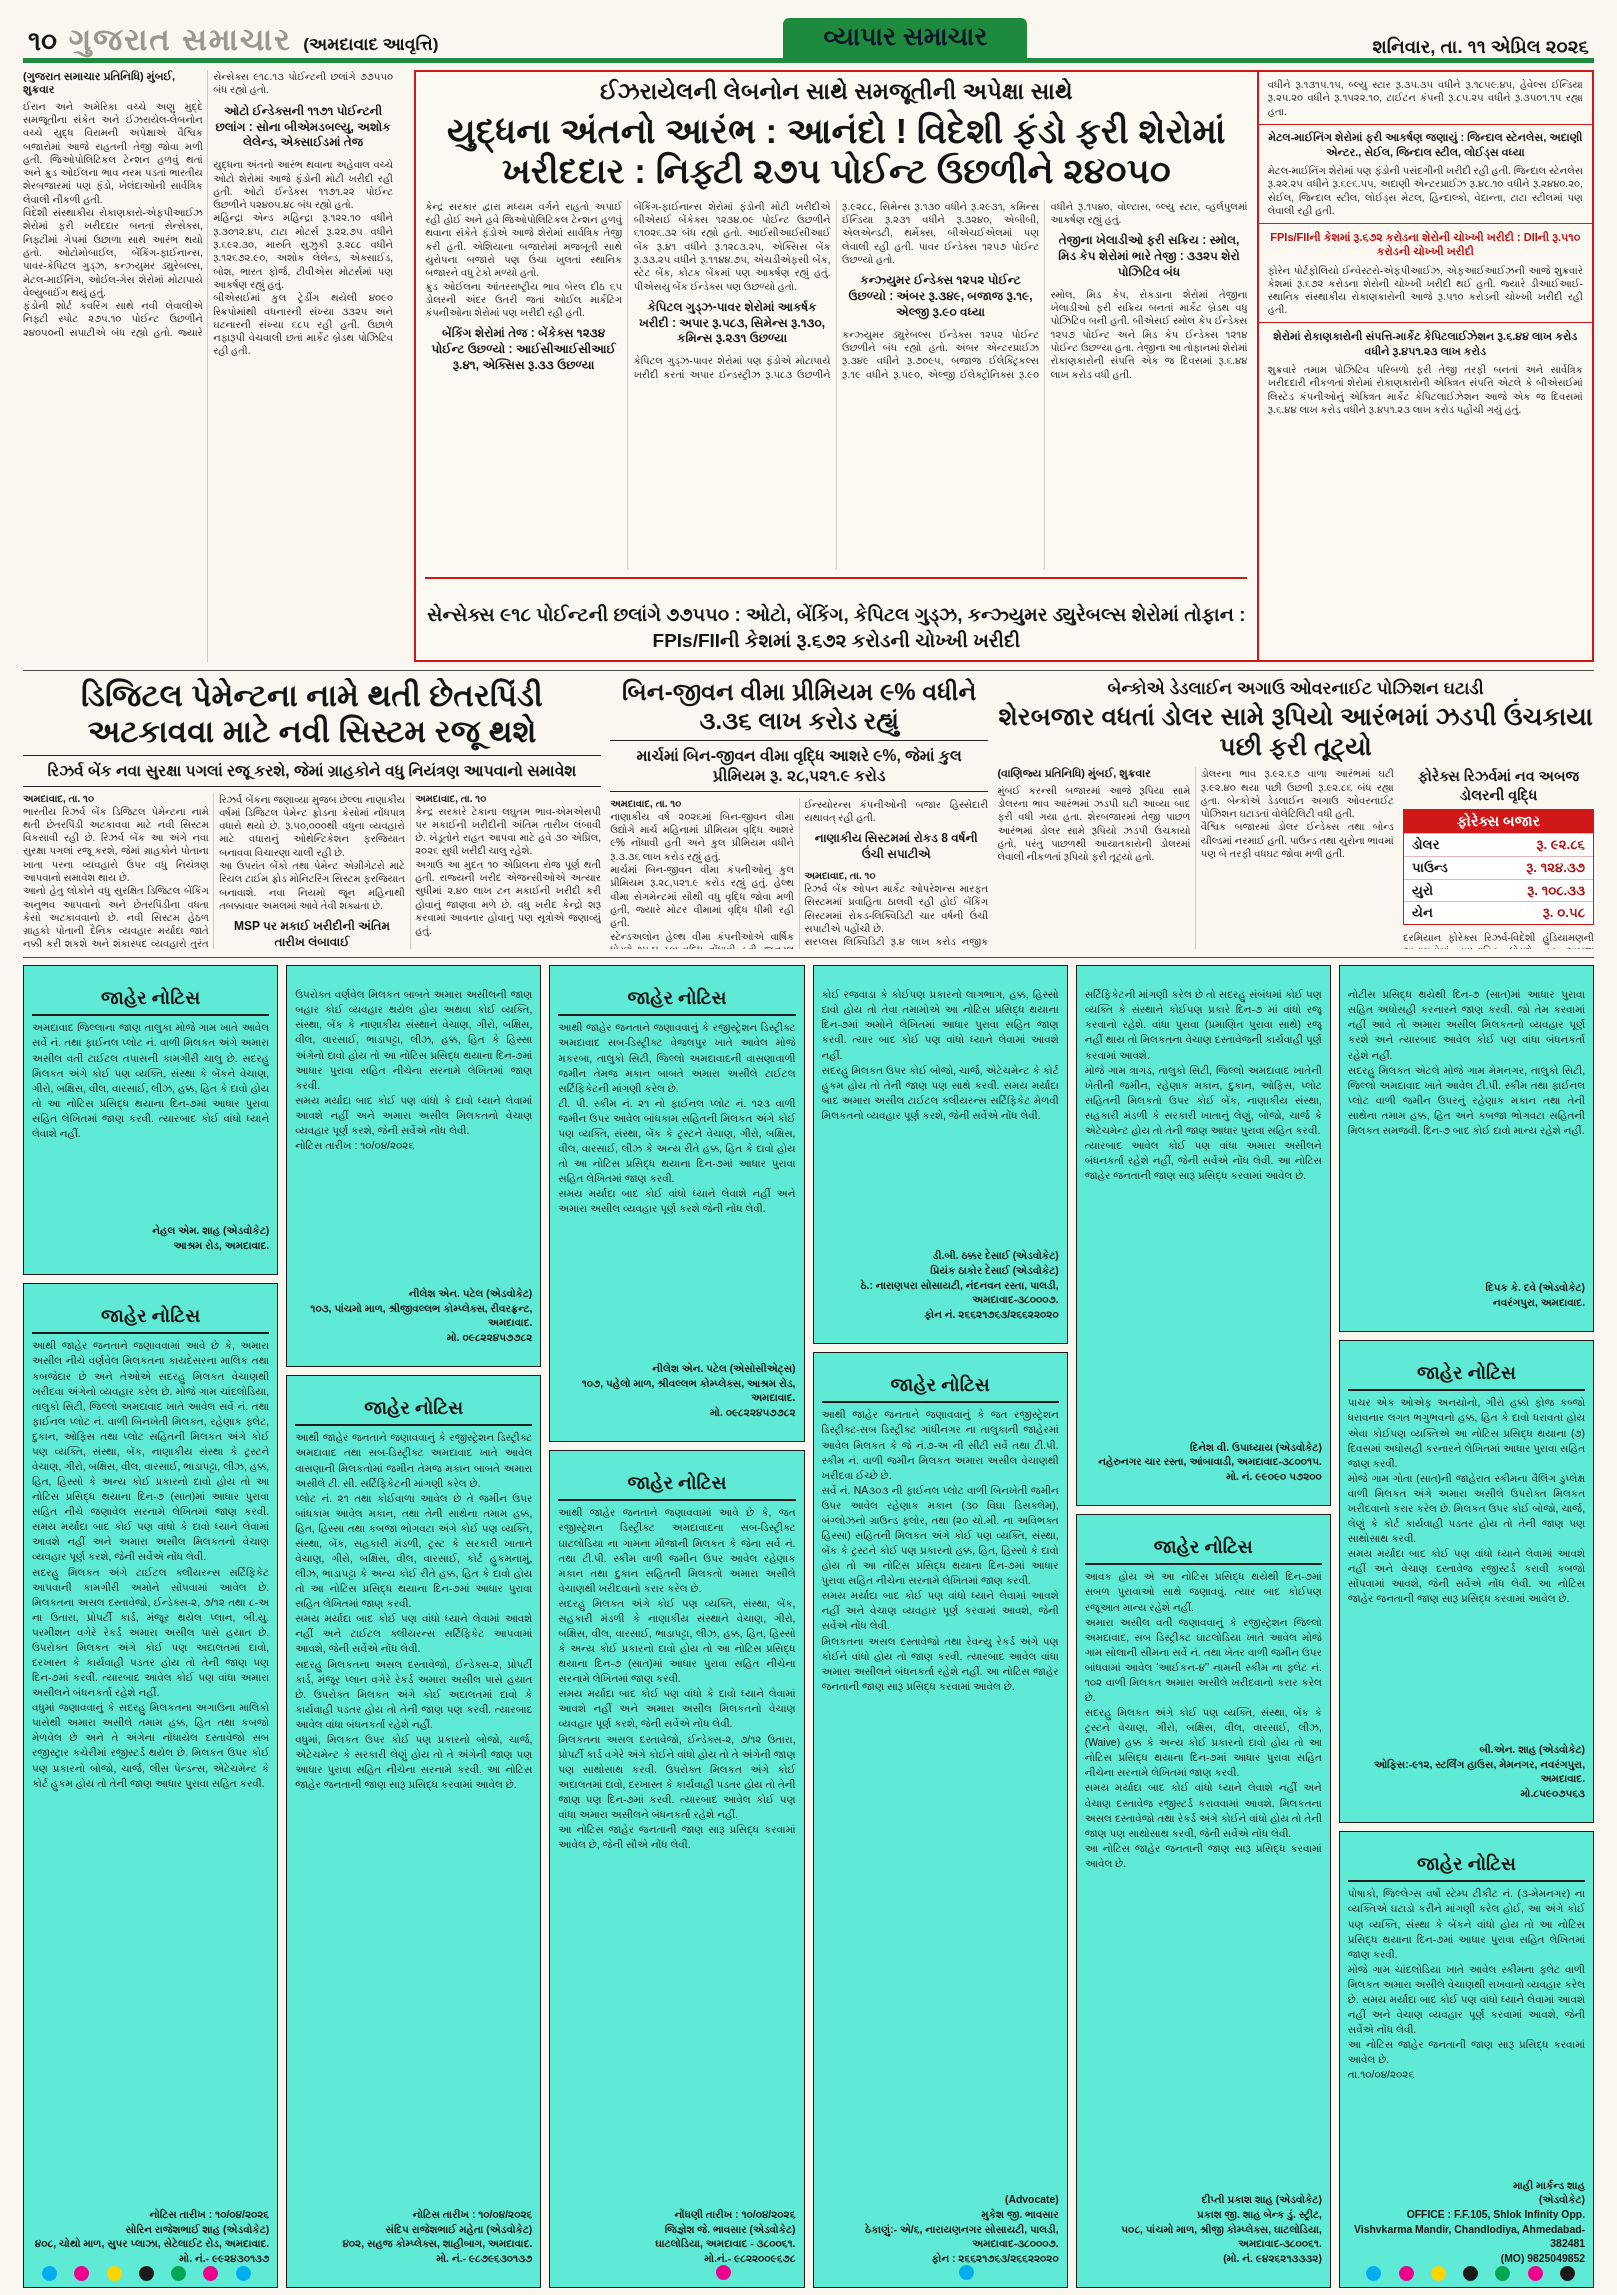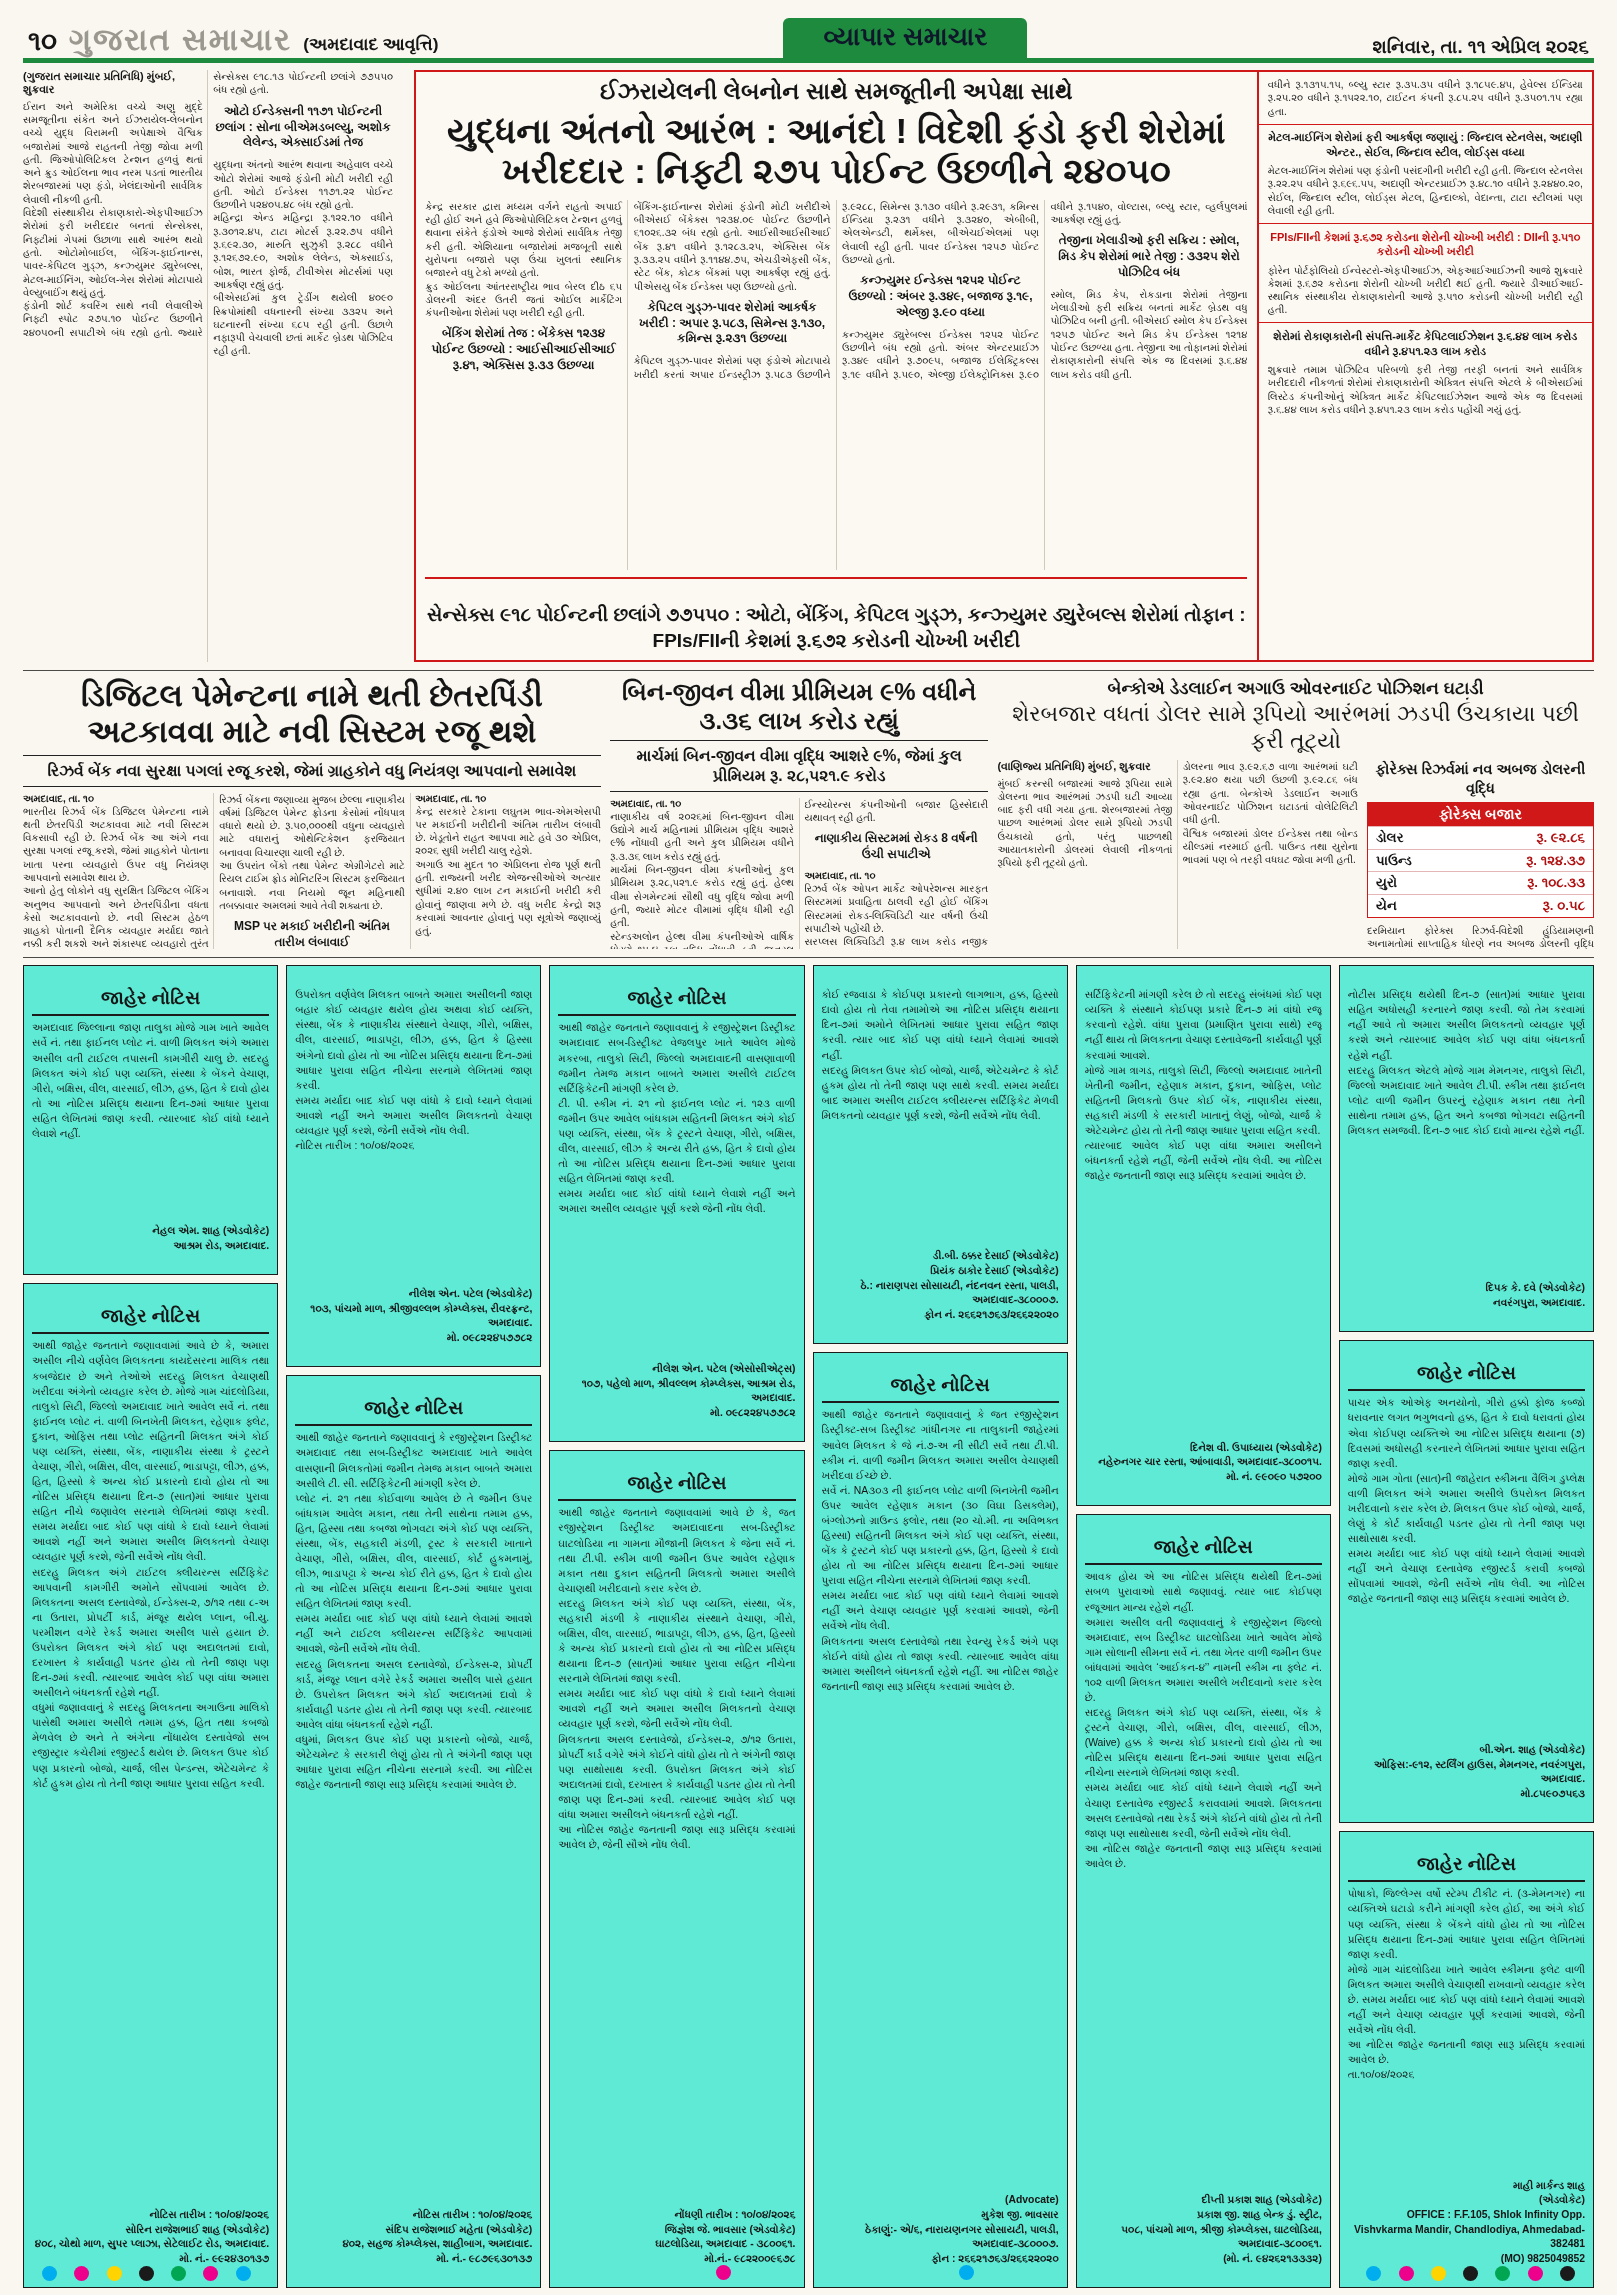--- a/index.html
+++ b/index.html
@@ -40,28 +40,28 @@
   .rb-divider { border-top:1.7px solid #d01818; margin:5.8px -9.2px; }
 
   
   .mid-band { display:flex; gap:9.2px; margin:8px 23px 0; height:271px; border-top:1.2px solid #4a4a46; padding-top:7px; }
   .article { overflow:hidden; display:flex; flex-direction:column; min-width:0; }
   .article-digital { width:578px; }
   .article-insurance { width:378px; }
   .article-rupee { flex:1; }
   .h2-digital { font-size:31px; font-weight:800; text-align:center; line-height:1.15; margin:0 0 5.8px; }
   .h2-ins { font-size:24px; font-weight:800; text-align:center; line-height:1.2; margin:0 0 4.6px; }
-  .h2-rupee { font-size:22px; font-weight:400; text-align:center; line-height:1.2; margin:2.3px 0 5.8px; }
+  .h2-rupee { font-size:25px; font-weight:700; text-align:center; line-height:1.2; margin:2.3px 0 5.8px; }
   .kicker-sm { font-size:17.3px; font-weight:800; text-align:center; }
   .standfirst { border-top:1.7px solid #222; border-bottom:1.7px solid #222; padding:4.6px 3.5px; margin-bottom:5.8px; text-align:center; font-size:15.6px; font-weight:800; line-height:1.3; }
   .flow3 { flex:1; column-count:3; column-gap:10.4px; column-rule:0.6px solid #cfcabc; overflow:hidden; }
   .flow2 { flex:1; column-count:2; column-gap:10.4px; column-rule:0.6px solid #cfcabc; overflow:hidden; }
   .rupee-row { flex:1; display:flex; gap:9.2px; overflow:hidden; }
   .rupee-body { flex:1; column-count:2; column-gap:10.4px; column-rule:0.6px solid #cfcabc; overflow:hidden; }
-  .rupee-side { width:227px; overflow:hidden; }
+  .rupee-side { width:191px; overflow:hidden; }
   .side-head { font-size:14.4px; font-weight:800; text-align:center; line-height:1.3; margin:0 0 4.6px; }
   .forex-box { border:1.7px solid #d01818; margin-bottom:5.8px; background:#fff; }
   .forex-title { background:#d01818; color:#fff; text-align:center; font-weight:800; font-size:14.4px; padding:2.9px 0; }
   .forex-row { display:flex; justify-content:space-between; padding:2.9px 8px; font-size:13.3px; font-weight:700; border-top:0.6px solid #e4b6b6; }
   .forex-val { color:#b01010; }
 
   
   .notices { display:flex; gap:8px; margin:8px 23px 0; height:1323px; border-top:1.2px solid #4a4a46; padding-top:7px; }
   .ncol { flex:1; display:flex; flex-direction:column; gap:8px; min-width:0; }
   .notice { border:1.7px solid #1c1c1c; padding:21px 8px; overflow:hidden; background:#5eead4; display:flex; flex-direction:column; }

